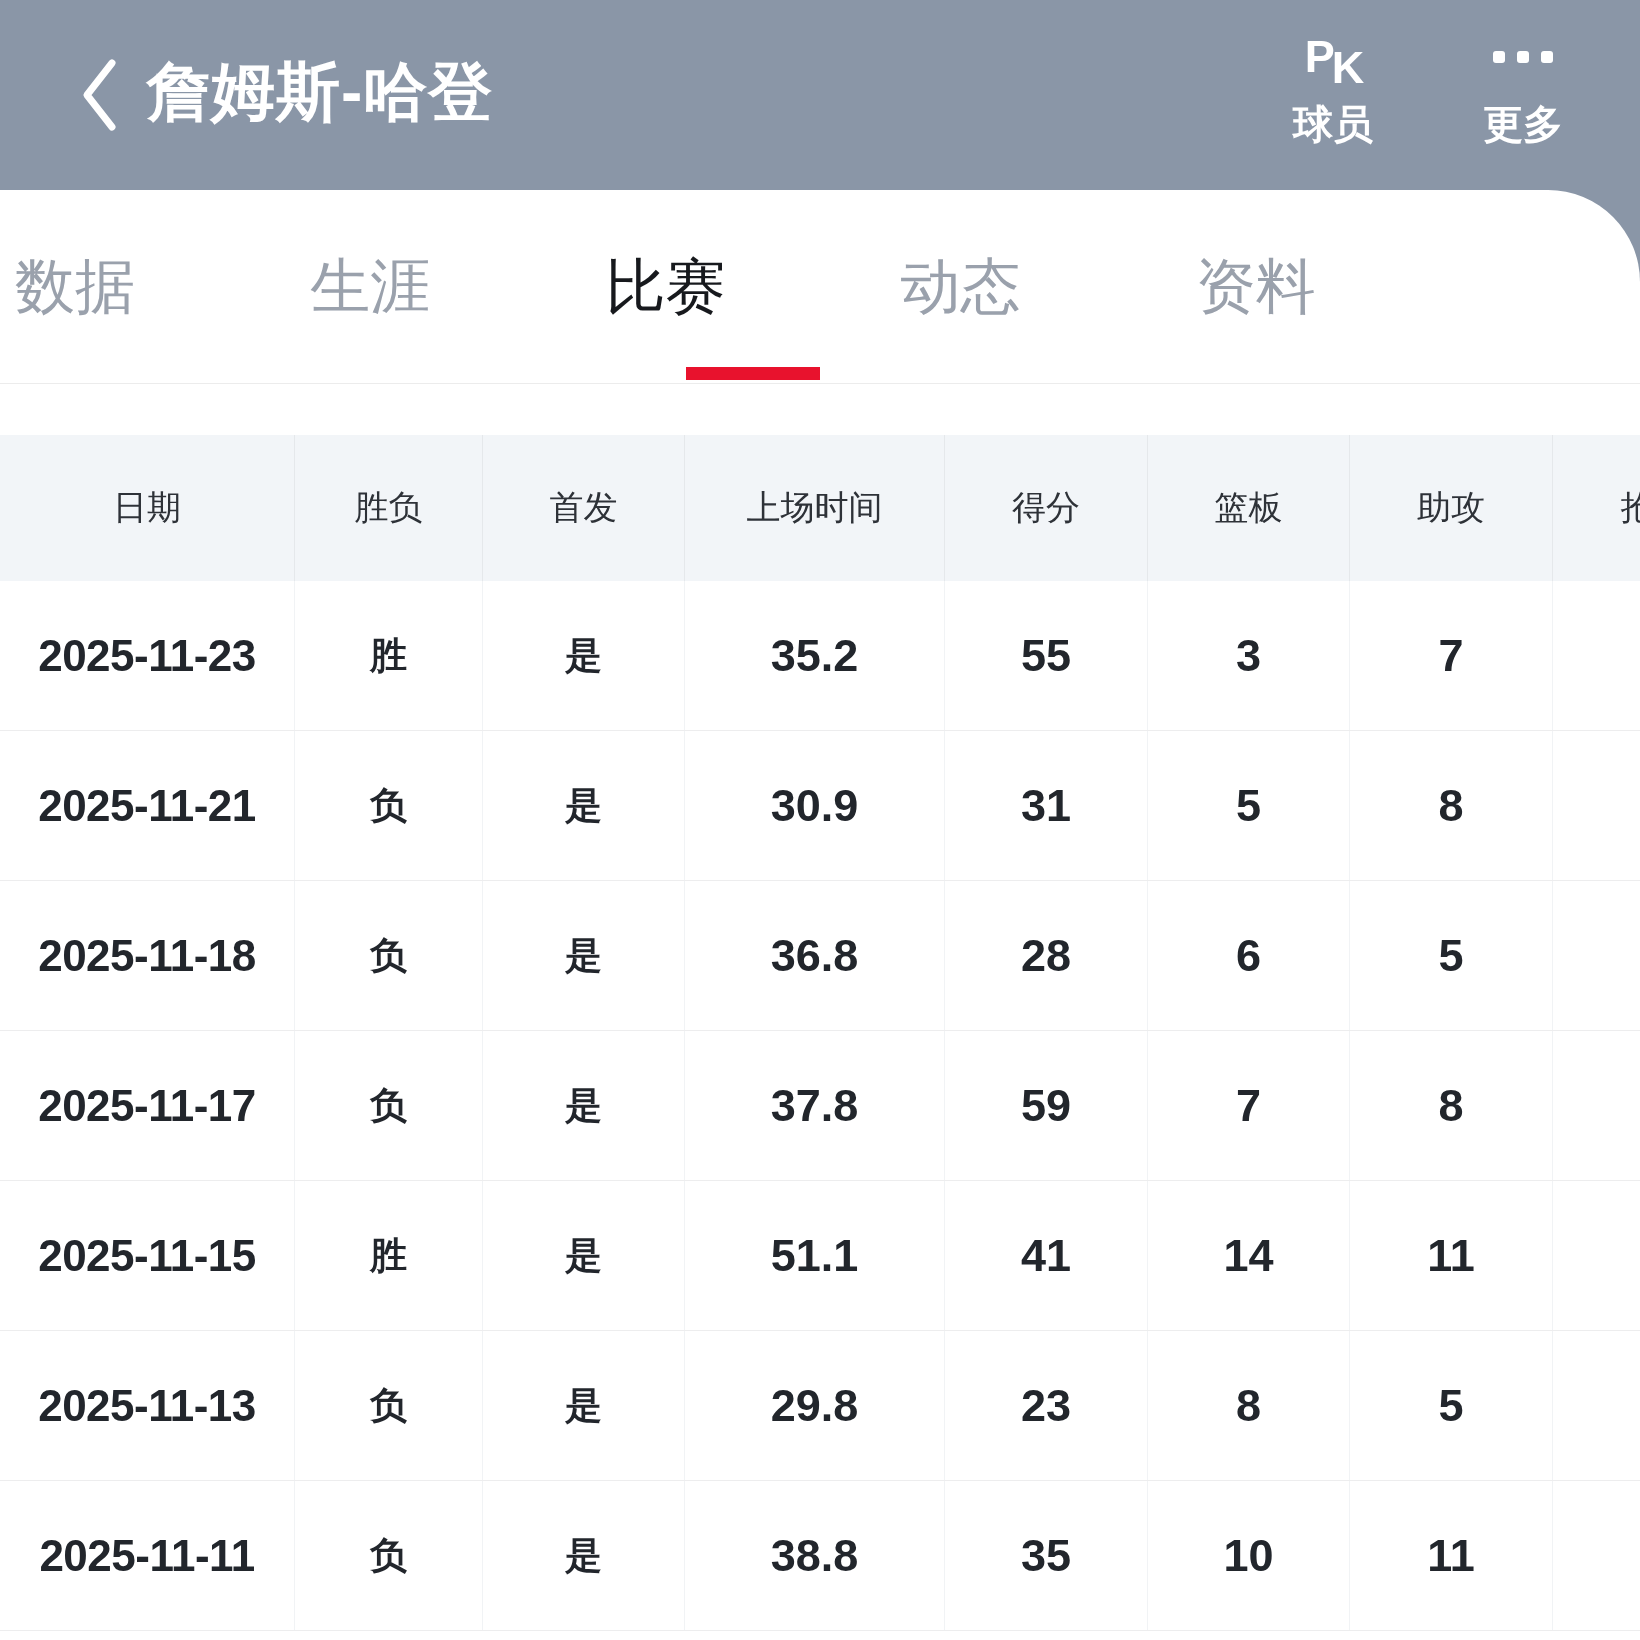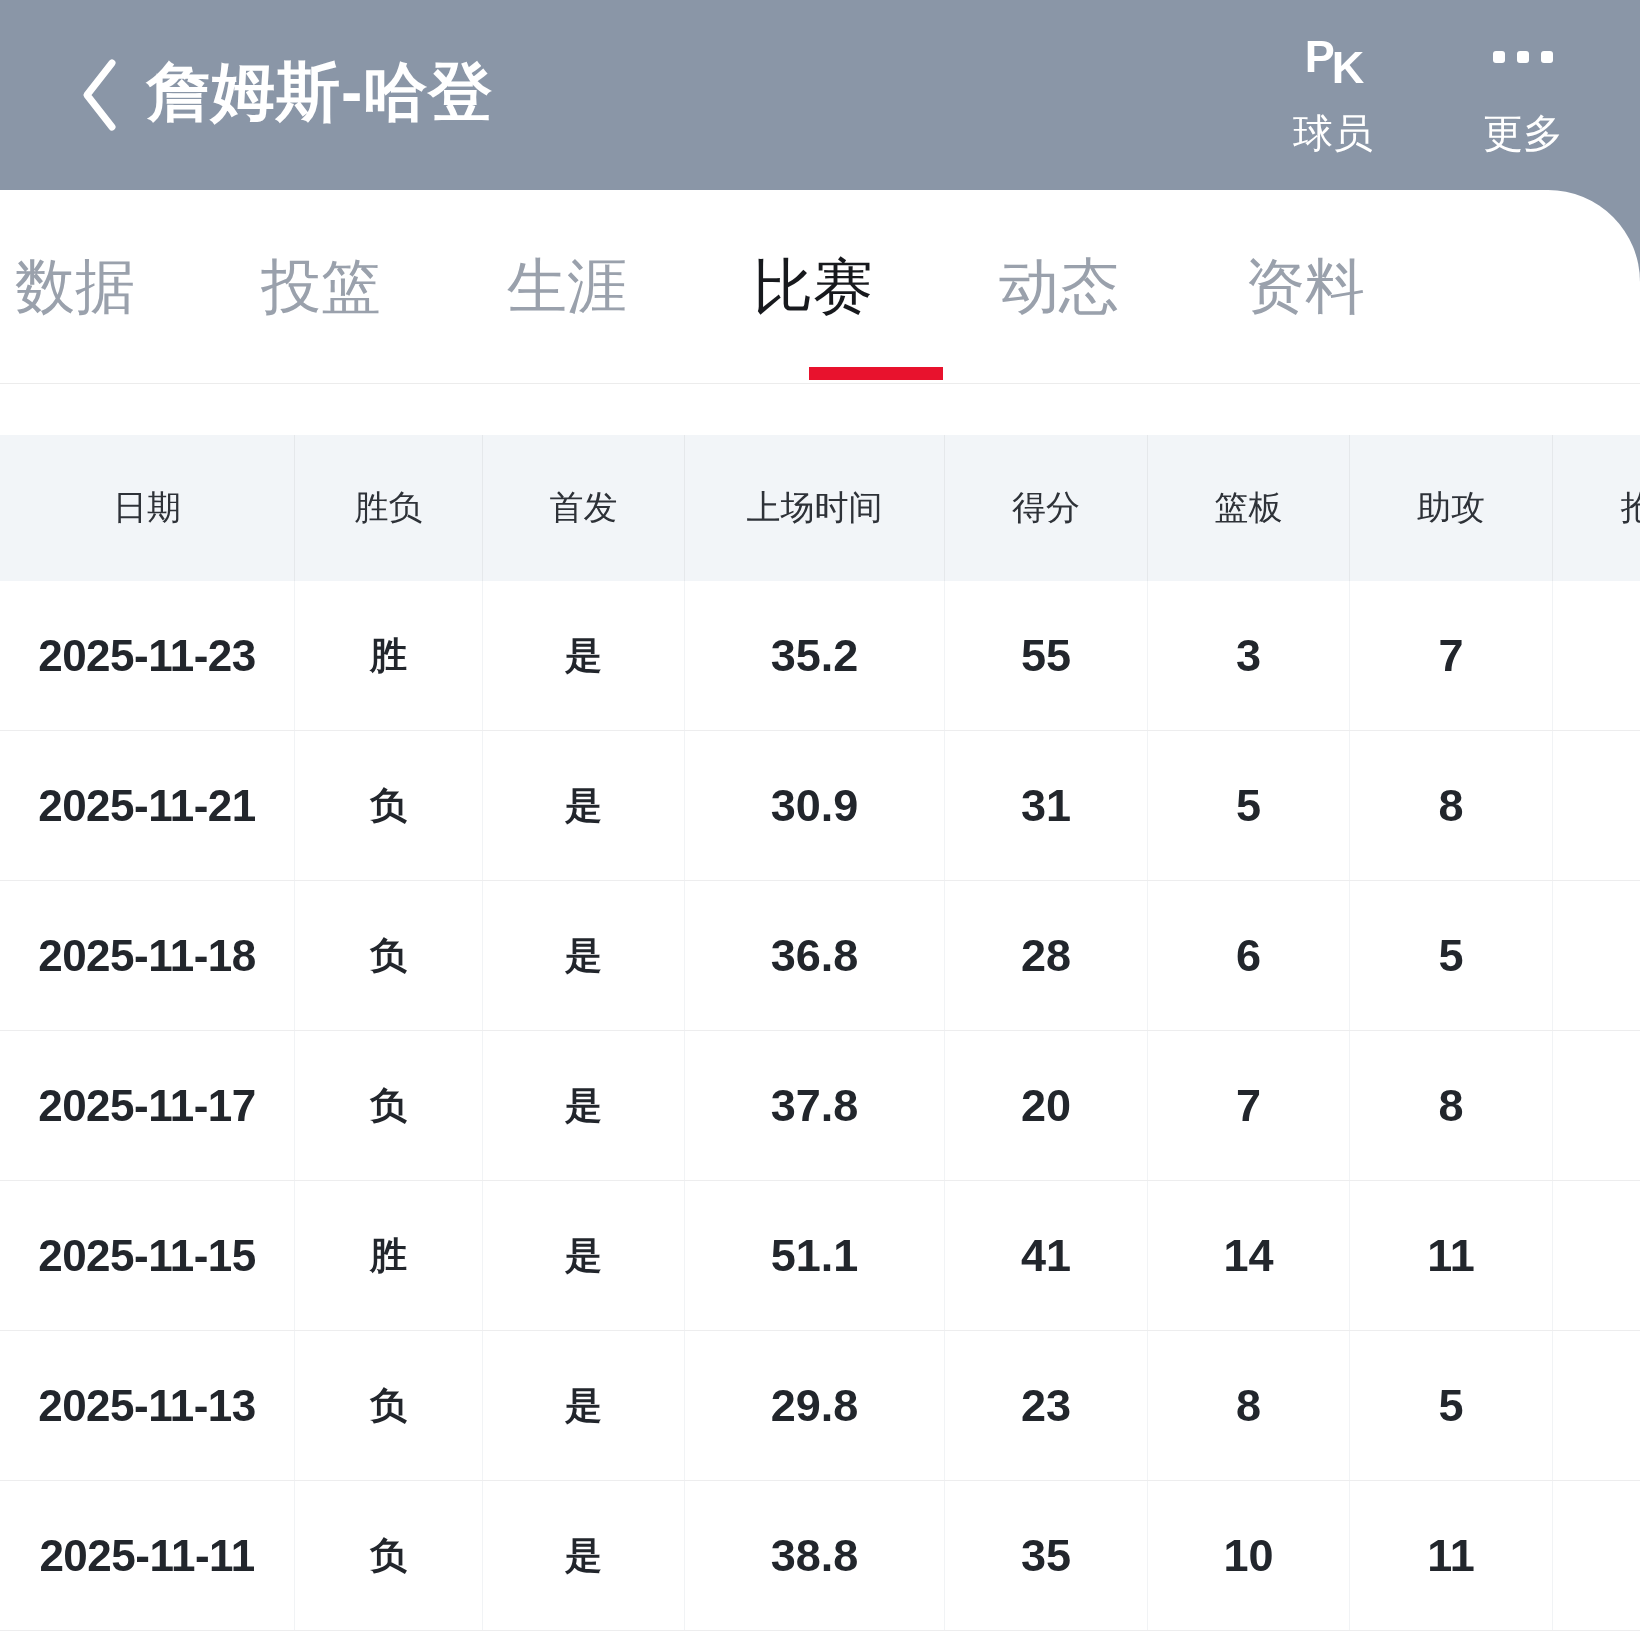--- a/index.html
+++ b/index.html
@@ -15,21 +15,21 @@
   .header-left { position:absolute; left:78px; top:0; height:190px; display:flex; align-items:center; gap:26px; }
   .back-icon { width:42px; height:78px; display:block; }
   .page-title { color:#fff; font-size:64px; font-weight:700; letter-spacing:1px; line-height:1; padding-bottom:6px; }
   .header-right { position:absolute; right:58px; top:24px; display:flex; gap:72px; }
   .action { display:flex; flex-direction:column; align-items:center; width:118px; cursor:pointer; }
   .action-icon-area { height:66px; display:flex; align-items:center; justify-content:center; }
   .pk-glyph { color:#fff; font-size:45px; font-weight:700; letter-spacing:-3px; display:flex; }
   .pk-glyph .k { transform:translateY(11px); }
   .dots { display:flex; gap:12px; align-items:center; }
   .dots i { width:12px; height:12px; border-radius:3px; background:#fff; display:block; }
-  .action-label { color:#fff; font-size:40px; margin-top:16px; }
+  .action-label { color:#fff; font-size:40px; margin-top:7px;font-weight:bold; }
 
   
   .content { position:absolute; top:190px; left:0; width:100%; height:1450px; background:#fff; border-top-right-radius:92px; }
 
   
   .tabs { position:relative; width:1476px; margin-left:15px; height:193px; display:flex; }
   .tab { flex:1; position:relative; line-height:193px; font-size:60px; color:#9AA1AC; cursor:pointer; }
   .tab.active { color:#17191D; font-weight:400; }
   .tab .underline { display:none; }
   .tab.active .underline { display:block; position:absolute; left:50%; transform:translateX(-50%); bottom:3px; width:134px; height:13px; }
@@ -81,21 +81,20 @@
             </div>
         </div>
         <div class="action-label">更多</div>
       </div>
     </div>
   </div>
 
   <div class="content">
     <div class="tabs">
       <div class="tab"><span>数据</span></div>
-      <div class="tab"><span>投篮</span></div>
       <div class="tab"><span>生涯</span></div>
       <div class="tab active"><span>比赛</span><div class="underline" style="background: rgb(232, 18, 45);"></div></div>
       <div class="tab"><span>动态</span></div>
       <div class="tab"><span>资料</span></div>
     </div>
     <div class="tab-divider"></div>
 
     <div class="table-wrap">
       <div class="thead" style="background: rgb(242, 245, 248);">
         <div class="hcell">日期</div>
@@ -136,21 +135,21 @@
             <div class="cell cell-num">28</div>
             <div class="cell cell-num">6</div>
             <div class="cell cell-num">5</div>
             <div class="cell cell-num"></div>
           </div>
           <div class="trow">
             <div class="cell cell-date">2025-11-17</div>
             <div class="cell cell-cn">负</div>
             <div class="cell cell-cn">是</div>
             <div class="cell cell-num">37.8</div>
-            <div class="cell cell-num">20</div>
+            <div class="cell cell-num">59</div>
             <div class="cell cell-num">7</div>
             <div class="cell cell-num">8</div>
             <div class="cell cell-num"></div>
           </div>
           <div class="trow">
             <div class="cell cell-date">2025-11-15</div>
             <div class="cell cell-cn">胜</div>
             <div class="cell cell-cn">是</div>
             <div class="cell cell-num">51.1</div>
             <div class="cell cell-num">41</div>

